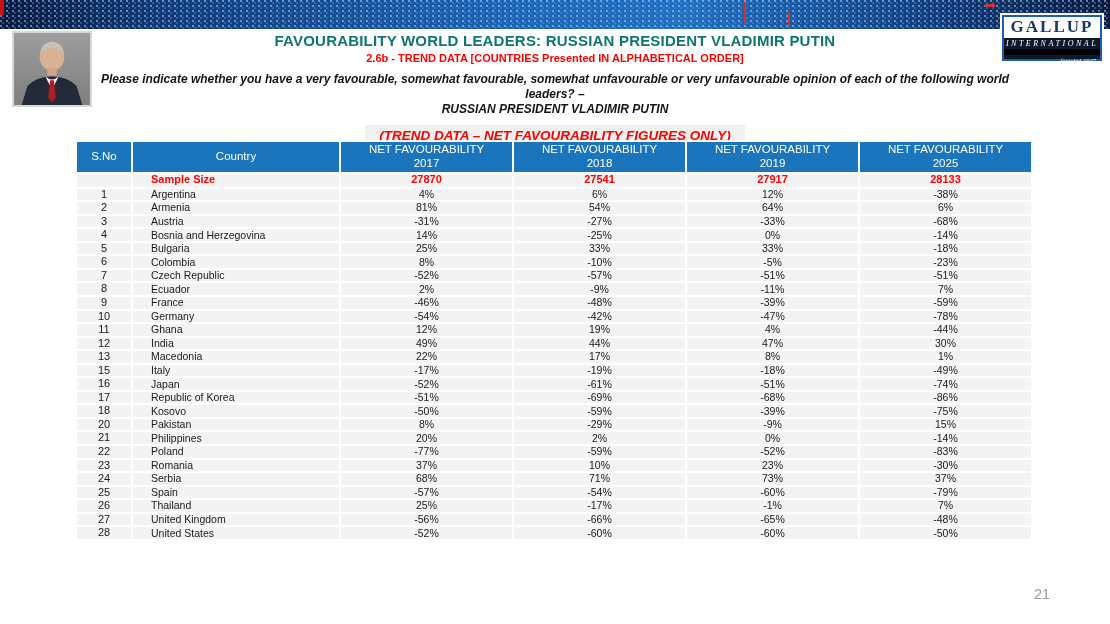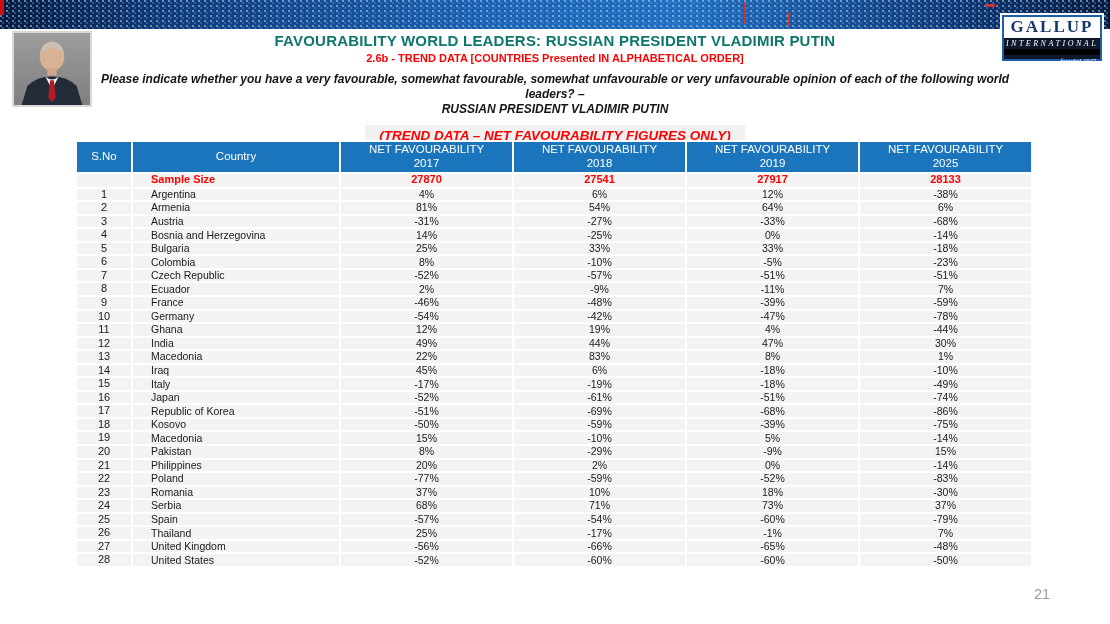--- a/index.html
+++ b/index.html
@@ -233,31 +233,23 @@
             <td class="country">India</td>
             <td>49%</td>
             <td>44%</td>
             <td>47%</td>
             <td>30%</td>
           </tr>
           <tr>
             <td class="sno">13</td>
             <td class="country">Macedonia</td>
             <td>22%</td>
-            <td>83%</td>
+            <td>17%</td>
             <td>8%</td>
             <td>1%</td>
-          </tr>
-          <tr>
-            <td class="sno">14</td>
-            <td class="country">Iraq</td>
-            <td>45%</td>
-            <td>6%</td>
-            <td>-18%</td>
-            <td>-10%</td>
           </tr>
           <tr>
             <td class="sno">15</td>
             <td class="country">Italy</td>
             <td>-17%</td>
             <td>-19%</td>
             <td>-18%</td>
             <td>-49%</td>
           </tr>
           <tr>
@@ -278,28 +270,20 @@
           </tr>
           <tr>
             <td class="sno">18</td>
             <td class="country">Kosovo</td>
             <td>-50%</td>
             <td>-59%</td>
             <td>-39%</td>
             <td>-75%</td>
           </tr>
           <tr>
-            <td class="sno">19</td>
-            <td class="country">Macedonia</td>
-            <td>15%</td>
-            <td>-10%</td>
-            <td>5%</td>
-            <td>-14%</td>
-          </tr>
-          <tr>
             <td class="sno">20</td>
             <td class="country">Pakistan</td>
             <td>8%</td>
             <td>-29%</td>
             <td>-9%</td>
             <td>15%</td>
           </tr>
           <tr>
             <td class="sno">21</td>
             <td class="country">Philippines</td>
@@ -314,21 +298,21 @@
             <td>-77%</td>
             <td>-59%</td>
             <td>-52%</td>
             <td>-83%</td>
           </tr>
           <tr>
             <td class="sno">23</td>
             <td class="country">Romania</td>
             <td>37%</td>
             <td>10%</td>
-            <td>18%</td>
+            <td>23%</td>
             <td>-30%</td>
           </tr>
           <tr>
             <td class="sno">24</td>
             <td class="country">Serbia</td>
             <td>68%</td>
             <td>71%</td>
             <td>73%</td>
             <td>37%</td>
           </tr>

